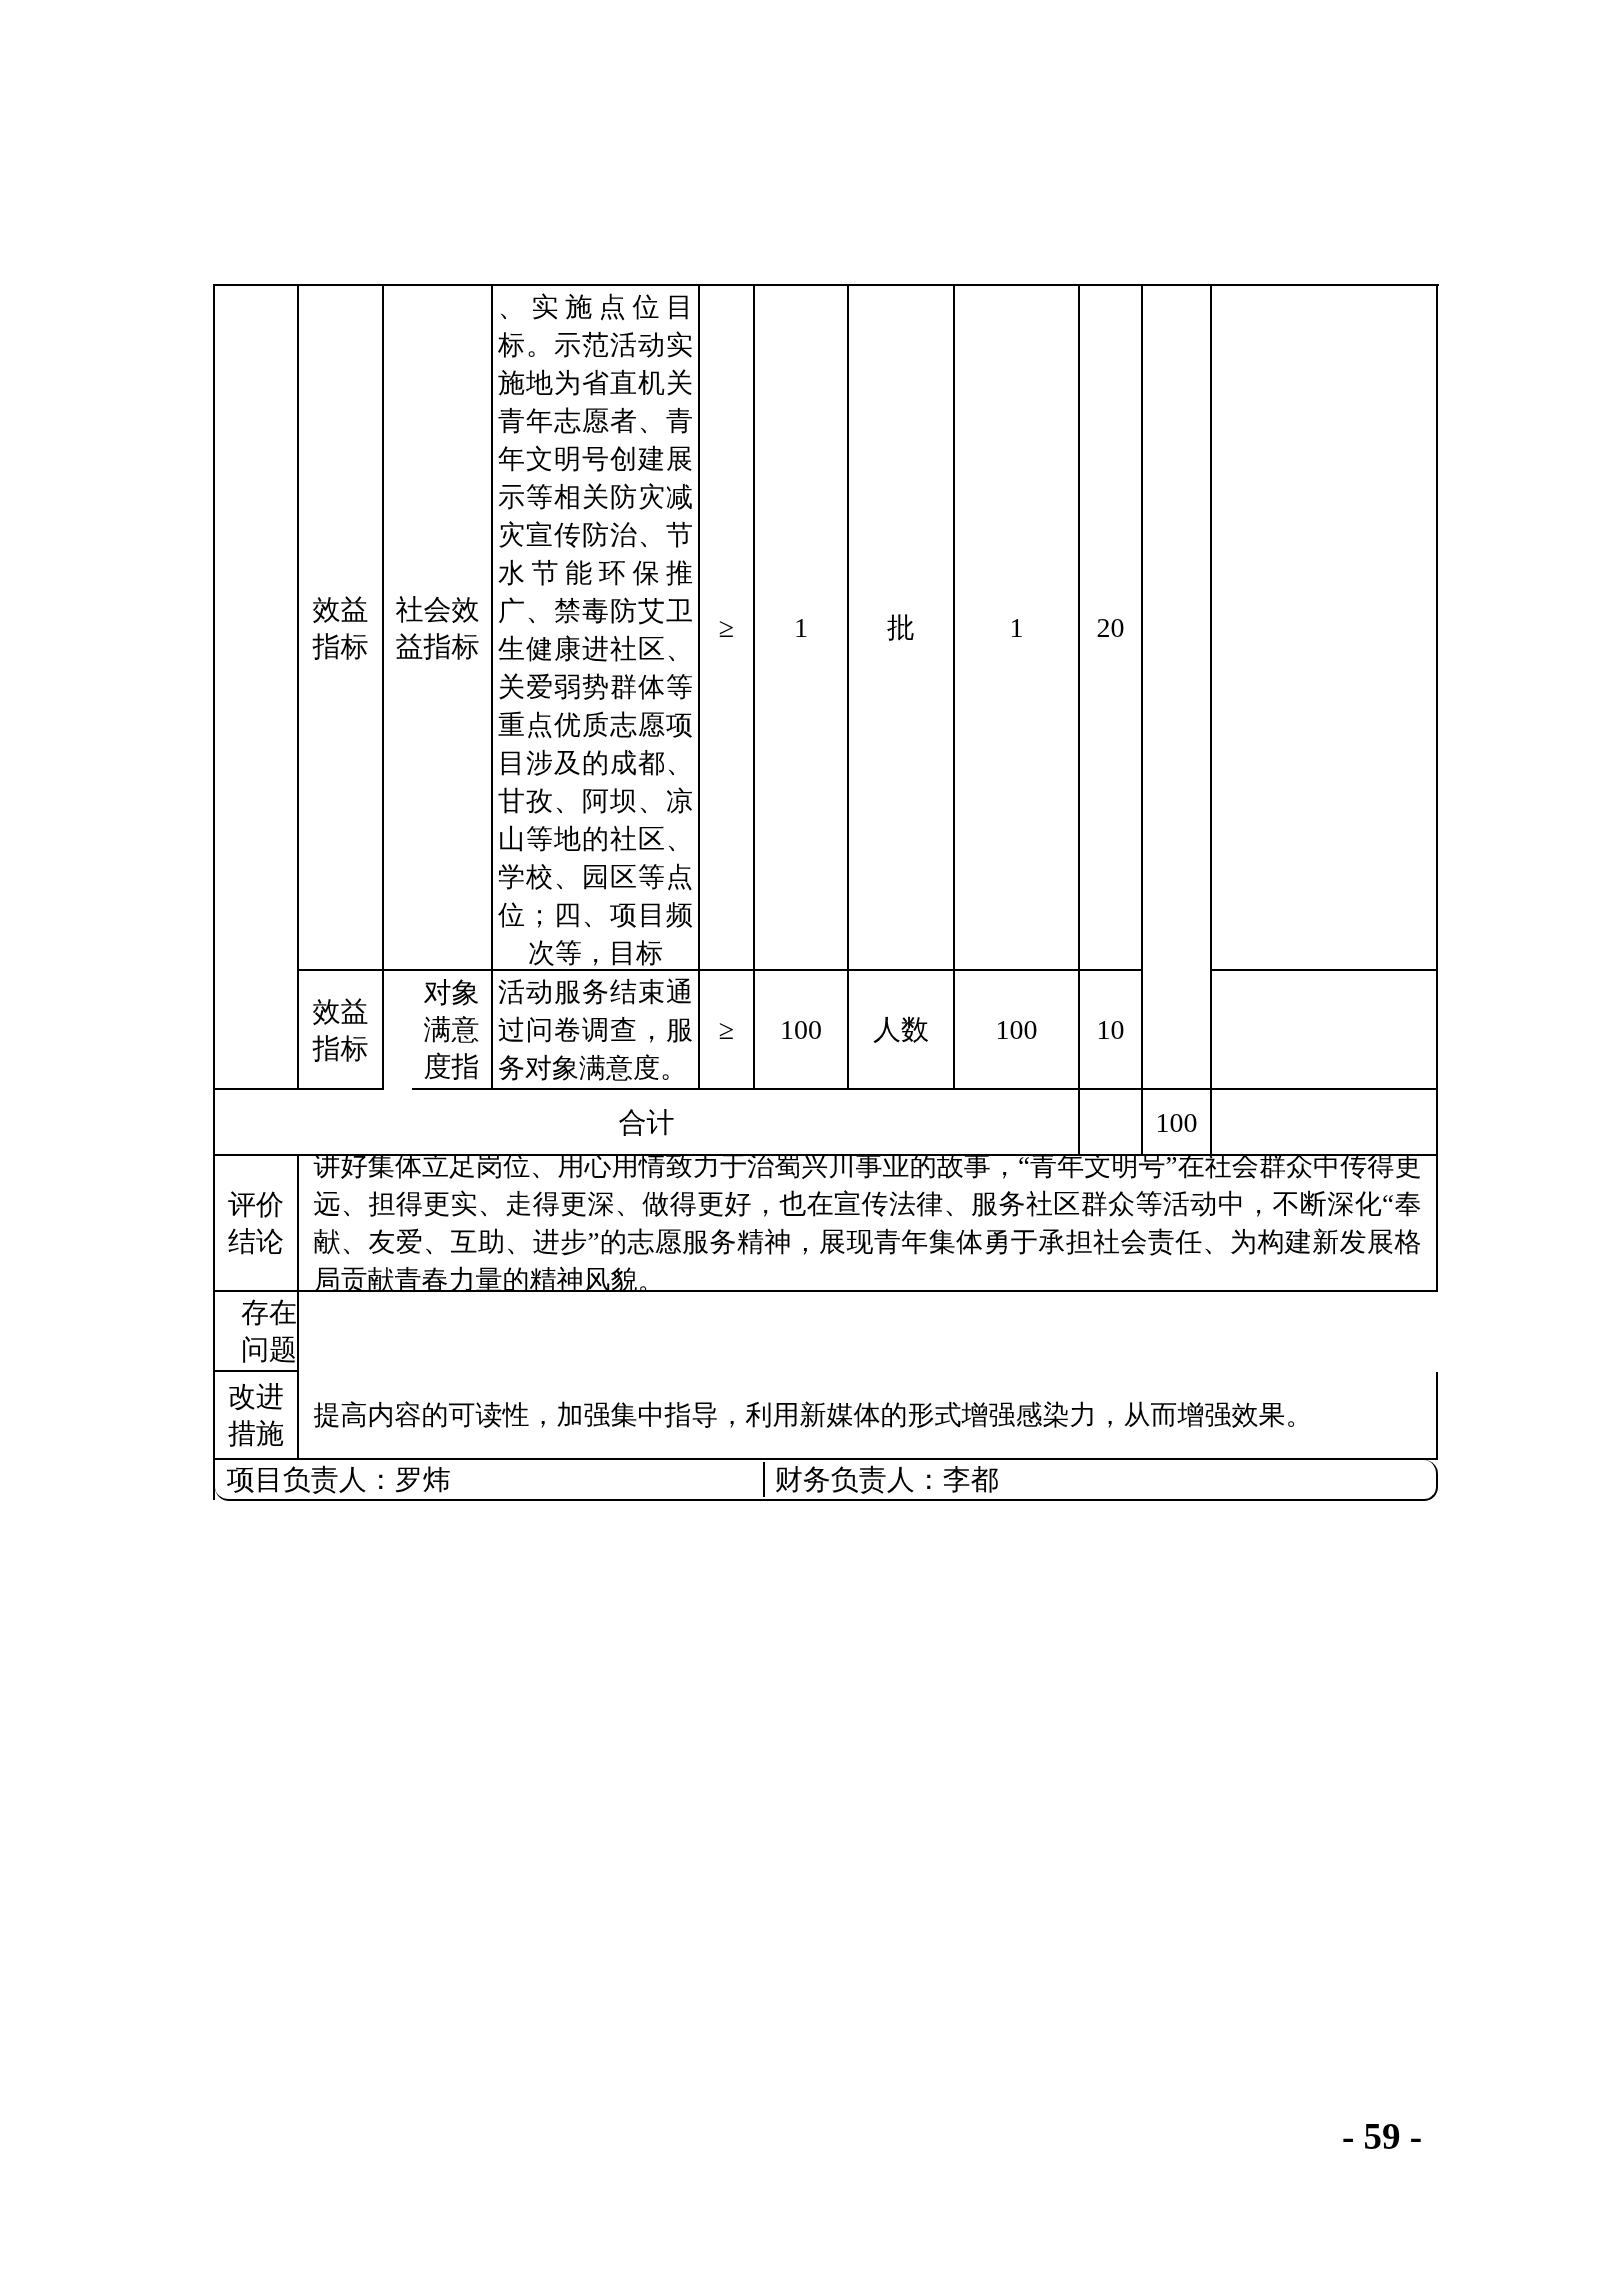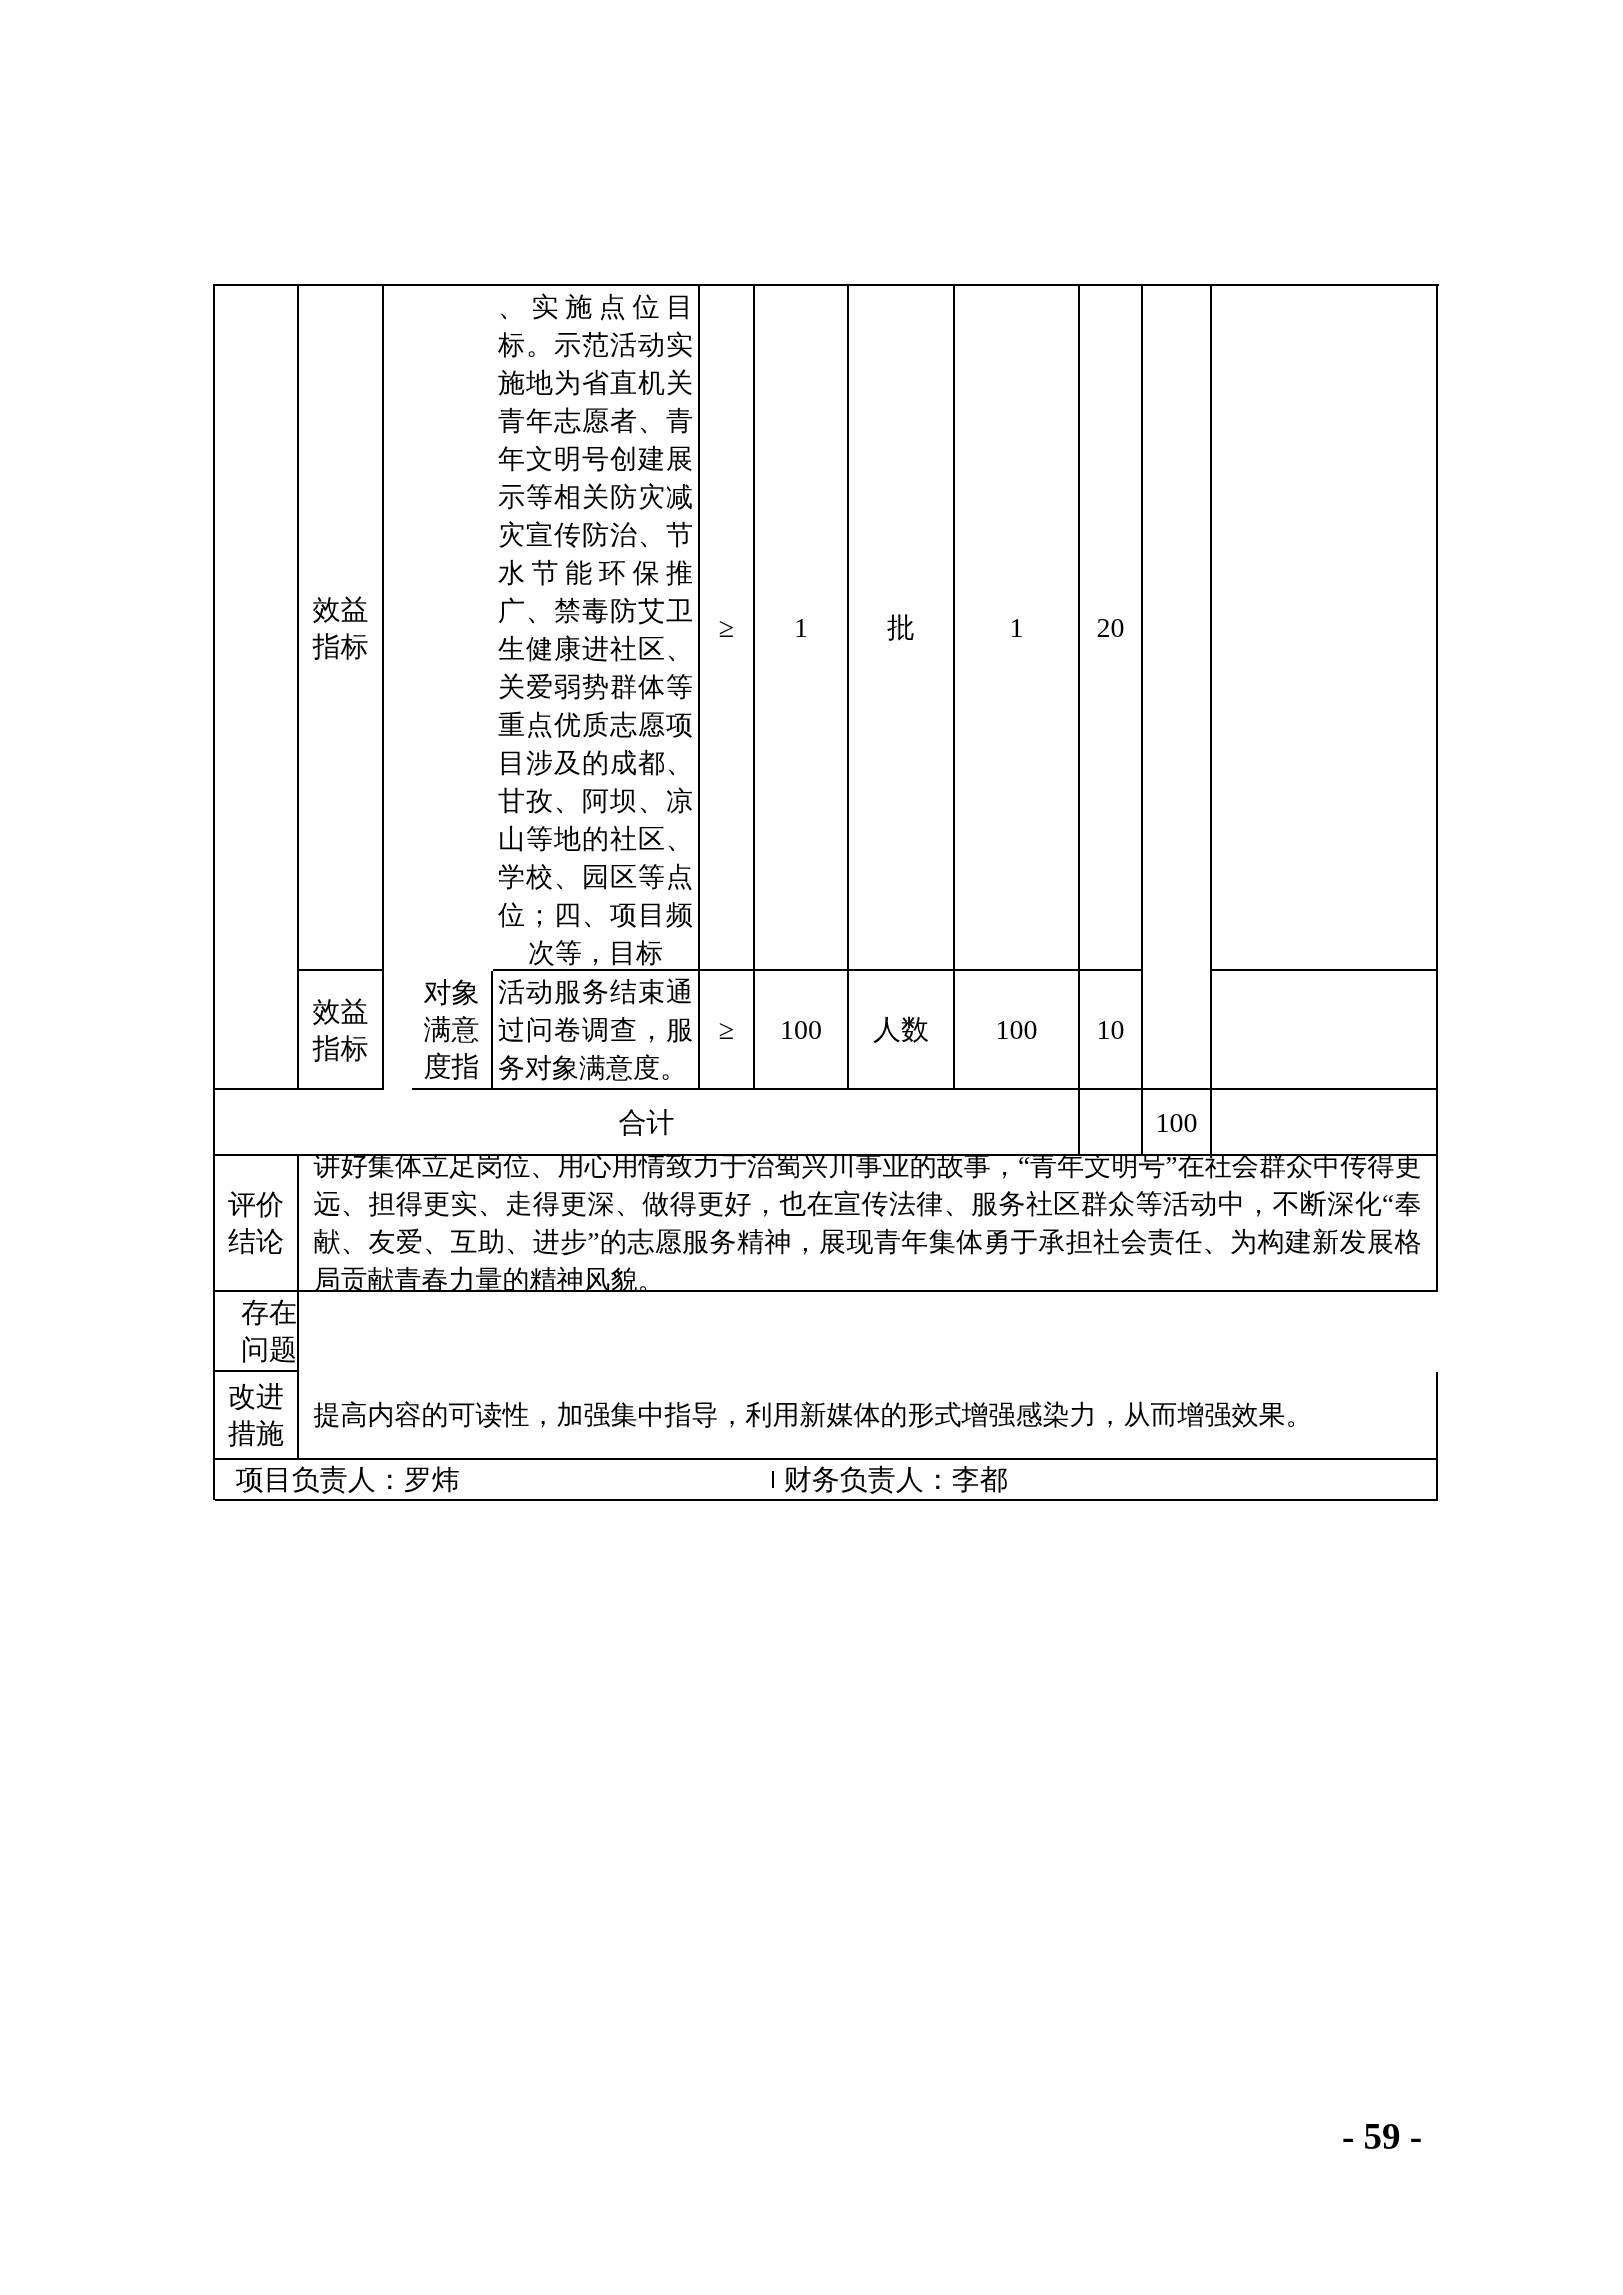--- a/index.html
+++ b/index.html
@@ -19,21 +19,21 @@
     box-sizing:border-box;border-right:2.4px solid #000;border-bottom:2.4px solid #000;
     display:flex;align-items:center;justify-content:center;
     font-size:28px;line-height:37px;text-align:center;overflow:hidden;
   }
   .desc{align-items:flex-start;padding:2.4px 4.9px;}
   .desc .txt{width:100%;font-size:27px;line-height:38px;text-align:justify;}
   .desc.centered{align-items:center;}
   .justlast .txt{text-align-last:center;font-family:Liberation Serif, serif;}
   .content{padding:0 14.6px;}
   .content .txt{width:100%;font-size:27px;line-height:38px;text-align:justify;}
-  .signrow{flex-direction:row;align-items:stretch;justify-content:flex-end;padding:11px;}
+  .signrow{flex-direction:row;align-items:stretch;justify-content:flex-end;padding:2px;border-radius:14px;}
   .signcell{display:flex;align-items:center;padding-left:9.7px;font-size:28px;box-sizing:border-box;}
   .signcell.left{width:548px;border-right:2.4px solid #000;}
   .signcell.right{flex:1;}
   .pagenum{
     position:absolute;left:1321px;top:2115px;width:122px;text-align:center;
     font-weight:bold;font-size:37px;font-family:"Liberation Serif","DejaVu Serif",serif;
   }
   
   .c1r12{grid-column:1;grid-row:1 / 3;}
   .c2r1{grid-column:2;grid-row:1;}
@@ -68,20 +68,21 @@
   .cxr7{grid-column:1 / 12;grid-row:7;}
 </style>
 </head>
 <body>
 
 <div class="grid">
 
   <div class="cell c1r12"></div>
 
   <div class="cell c2r1">效益指标</div>
+  <div class="cell c3r1">社会效益指标</div>
   <div class="cell desc justlast c4r1">
     <div class="txt">、实施点位目标。示范活动实施地为省直机关青年志愿者、青年文明号创建展示等相关防灾减灾宣传防治、节水节能环保推广、禁毒防艾卫生健康进社区、关爱弱势群体等重点优质志愿项目涉及的成都、甘孜、阿坝、凉山等地的社区、学校、园区等点位；四、项目频次等，目标</div>
   </div>
   <div class="cell c5r1">≥</div>
   <div class="cell c6r1">1</div>
   <div class="cell c7r1">批</div>
   <div class="cell c8r1">1</div>
   <div class="cell c9r1">20</div>
   <div class="cell c10r12"></div>
   <div class="cell c11r1"></div>

